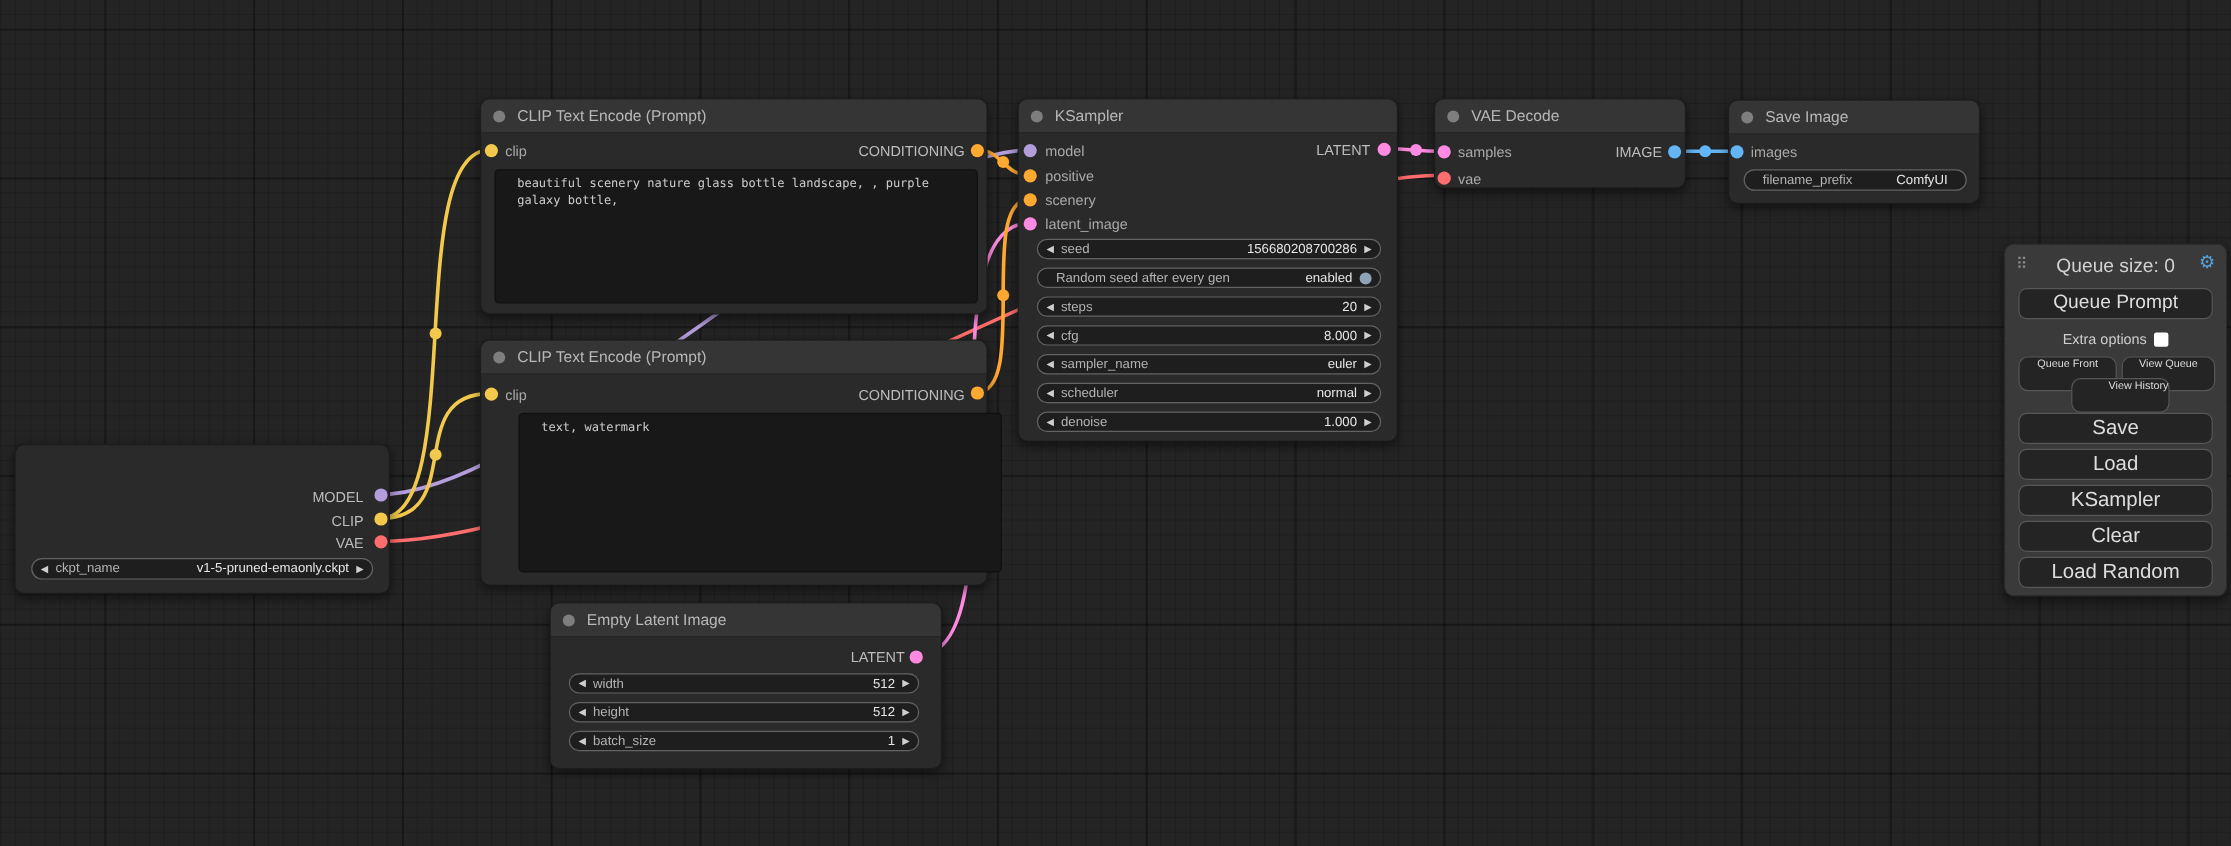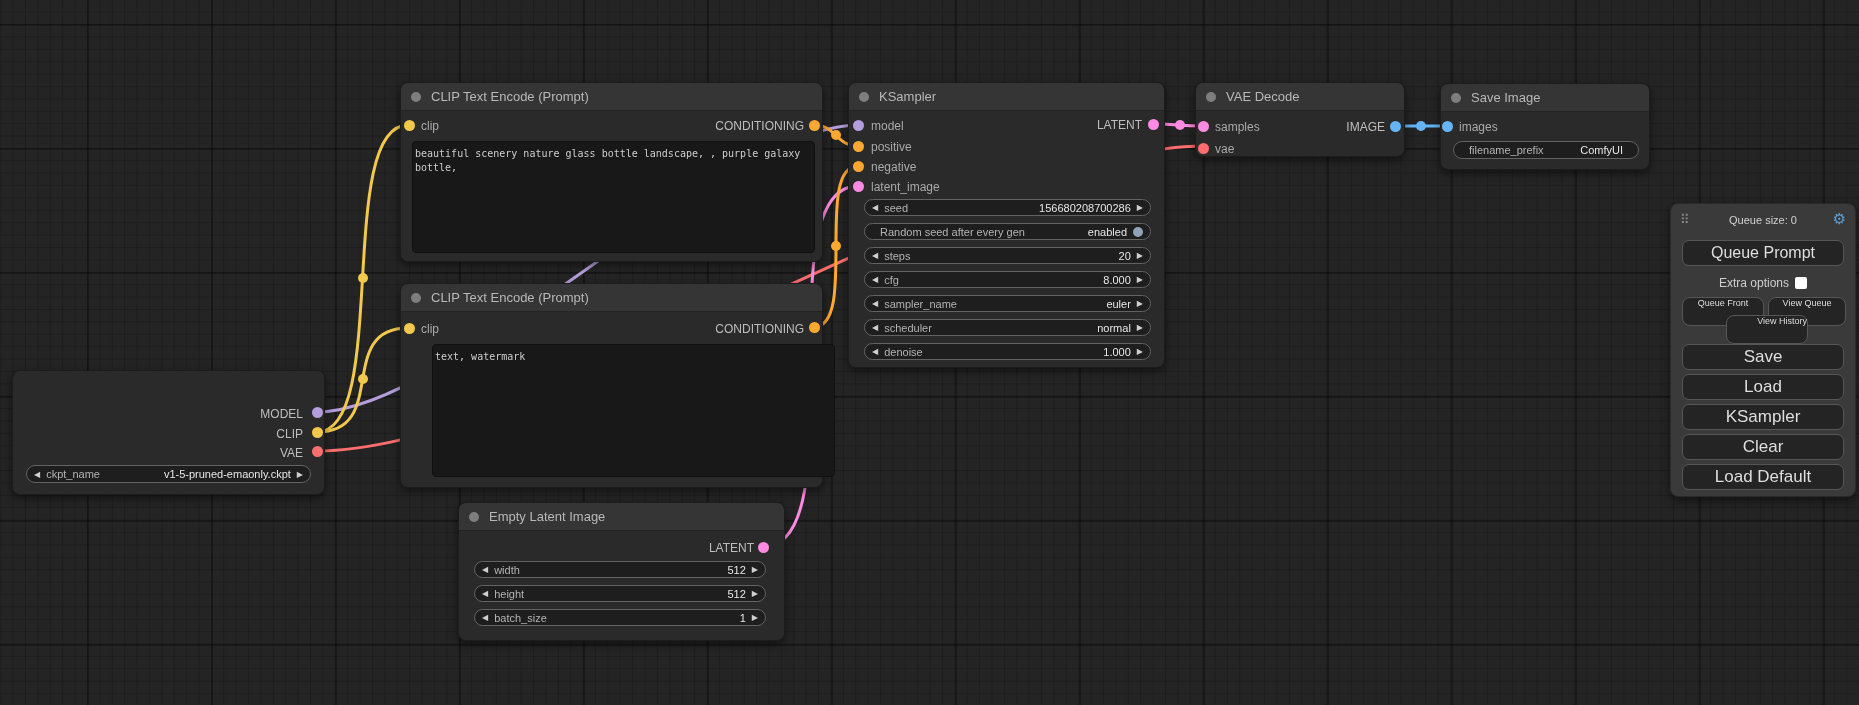--- a/index.html
+++ b/index.html
@@ -26,38 +26,38 @@
     color:#b8b8b8;font-size:13px;line-height:28px;padding-left:30px;box-sizing:border-box;
     white-space:nowrap;overflow:hidden;
   }
   .collapse-dot{position:absolute;left:10px;top:9px;width:10px;height:10px;border-radius:50%;background:#7e7e7e;}
   .port{position:absolute;width:11px;height:11px;border-radius:50%;z-index:3;}
   .in-label{position:absolute;color:#a9a9a9;font-size:12px;line-height:14px;white-space:nowrap;}
   .out-label{position:absolute;color:#bdbdbd;font-size:12px;line-height:14px;white-space:nowrap;text-align:right;}
   .prompt-box{
     position:absolute;background:#181818;border-radius:4px;border:1px solid #101010;
     color:#cdcdcd;font-family:"DejaVu Sans Mono",monospace;font-size:10px;line-height:14px;
-    padding:5px 2px;box-sizing:border-box;overflow:hidden;word-break:break-word;
+    padding:5px 18px;box-sizing:border-box;overflow:hidden;word-break:break-word;
   }
   .widget{
     position:absolute;height:17px;background:#1e1e1e;border:1px solid #636363;border-radius:9px;
     display:flex;align-items:center;box-sizing:border-box;font-size:11px;color:#b3b3b3;
     padding:0 7px;gap:6px;white-space:nowrap;overflow:hidden;
   }
   .widget .warr{font-size:8px;color:#cfcfcf;line-height:15px;flex:0 0 auto;}
   .widget .wlabel{flex:1 1 auto;overflow:hidden;}
   .widget .wvalue{flex:0 0 auto;color:#e6e6e6;}
   .widget.no-arrows .wlabel{padding-left:8px;}
   .toggle-dot{flex:0 0 auto;width:10px;height:10px;border-radius:50%;background:#8fa3b8;}
   
   #queue-panel{
     position:absolute;z-index:4;background:#3a3a3a;border-radius:8px;border:1px solid #2a2a2a;
     box-shadow:0 4px 10px rgba(0,0,0,0.5);box-sizing:border-box;
   }
-  .qp-header{position:absolute;left:0;top:10px;right:0;text-align:center;color:#d2d2d2;font-size:11px;}
+  .qp-header{position:absolute;left:0;top:10px;right:0;text-align:center;color:#d2d2d2;font-size:16px;}
   .qp-drag{position:absolute;left:9px;top:8px;color:#8a8a8a;font-size:13px;letter-spacing:-1px;}
   .qp-gear{position:absolute;right:9px;top:7px;font-size:15px;line-height:15px;}
   .qbtn{
     position:absolute;background:#242424;border:1px solid #565656;border-radius:7px;
     color:#dedede;text-align:center;box-sizing:border-box;cursor:default;
   }
   .qbtn.big{left:11px;right:11px;height:26px;font-size:17px;line-height:24px;}
   .qbtn.small{height:29px;font-size:9px;line-height:11px;border-radius:8px;}
   .qp-extra{position:absolute;left:0;right:0;text-align:center;color:#cfcfcf;font-size:12px;}
   .qp-extra .checkbox{display:inline-block;width:12px;height:12px;background:#ffffff;border-radius:2px;vertical-align:-2px;margin-left:6px;}
@@ -156,21 +156,21 @@
 <div class="node" style="left:848px;top:82px;width:317px;height:286px;">
   <div class="node-title">
     <span class="collapse-dot"></span>
     <span>KSampler</span>
   </div>
   <span class="port" style="left: 4px; top: 37px; background: rgb(179, 157, 219);"></span>
   <span class="in-label" style="left:22px;top:36px;">model</span>
   <span class="port" style="left: 4px; top: 58px; background: rgb(255, 169, 49);"></span>
   <span class="in-label" style="left:22px;top:57px;">positive</span>
   <span class="port" style="left: 4px; top: 78px; background: rgb(255, 169, 49);"></span>
-  <span class="in-label" style="left:22px;top:77px;">negative</span>
+  <span class="in-label" style="left:22px;top:77px;">scenery</span>
   <span class="port" style="left: 4px; top: 98px; background: rgb(255, 138, 226);"></span>
   <span class="in-label" style="left:22px;top:97px;">latent_image</span>
   <span class="out-label" style="right:22px;top:35px;">LATENT</span>
   <span class="port" style="left: 299px; top: 36px; background: rgb(255, 138, 226);"></span>
 
   <div class="widget" style="left:15px;top:116px;width:287px;">
     <span class="warr">◀</span>
     <span class="wlabel">seed</span>
     <span class="wvalue">156680208700286</span>
     <span class="warr">▶</span>
@@ -250,14 +250,14 @@
   </div>
 
   <div class="qbtn small" style="left:11px;top:93px;width:82px;">Queue Front</div>
   <div class="qbtn small" style="left:97px;top:93px;width:78px;">View Queue</div>
   <div class="qbtn small" style="left:55px;top:111px;width:82px;text-align:right;">View History</div>
 
   <div class="qbtn big" style="top:140px;">Save</div>
   <div class="qbtn big" style="top:170px;">Load</div>
   <div class="qbtn big" style="top:200px;">KSampler</div>
   <div class="qbtn big" style="top:230px;">Clear</div>
-  <div class="qbtn big" style="top:260px;">Load Default</div>
+  <div class="qbtn big" style="top:260px;">Load Random</div>
 </div>
 
 </body></html>

